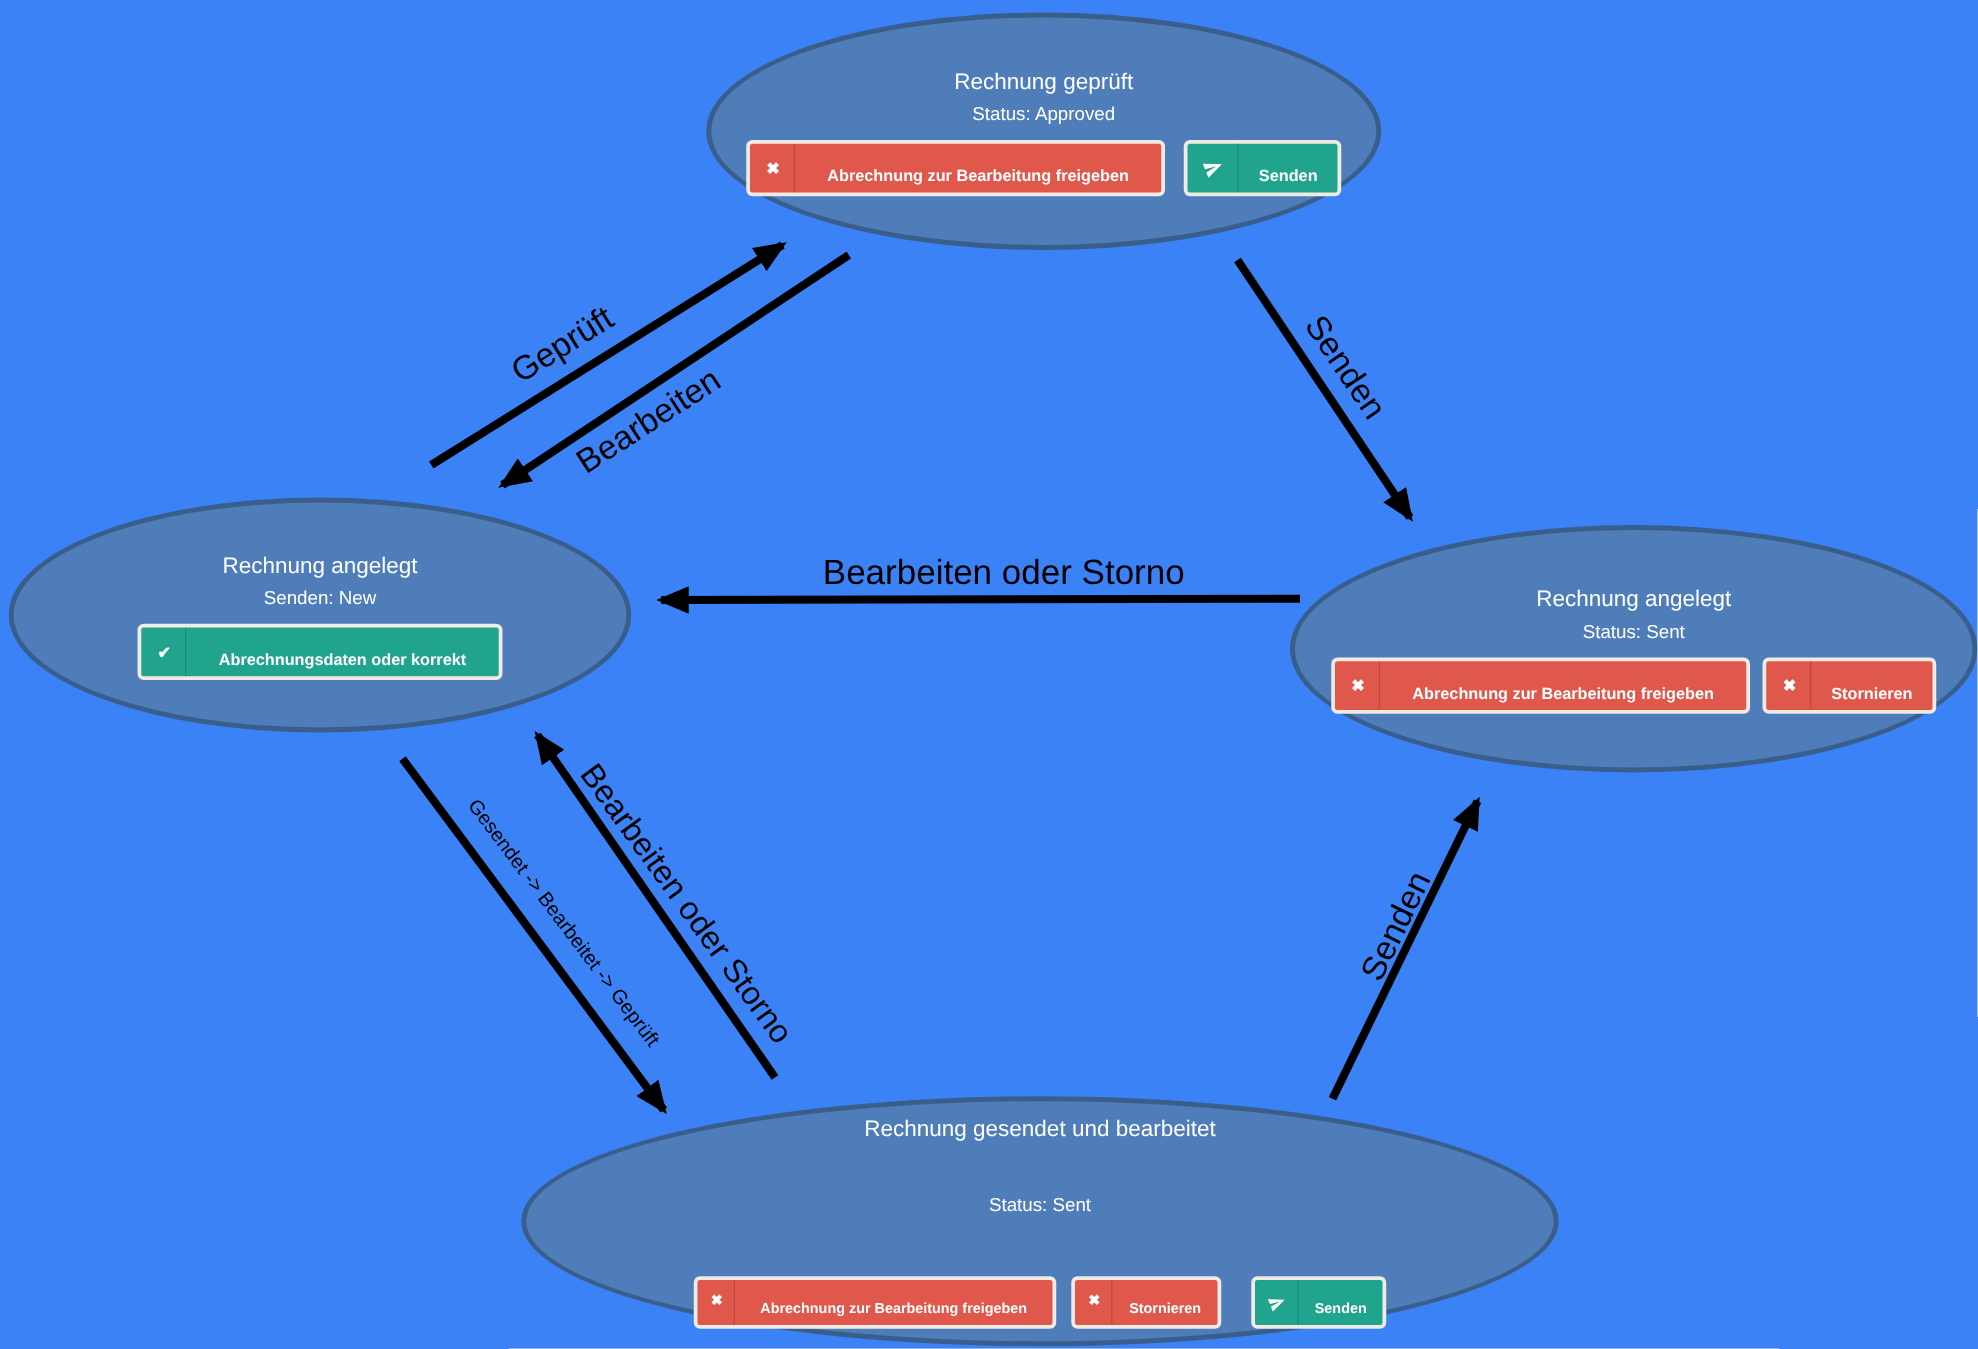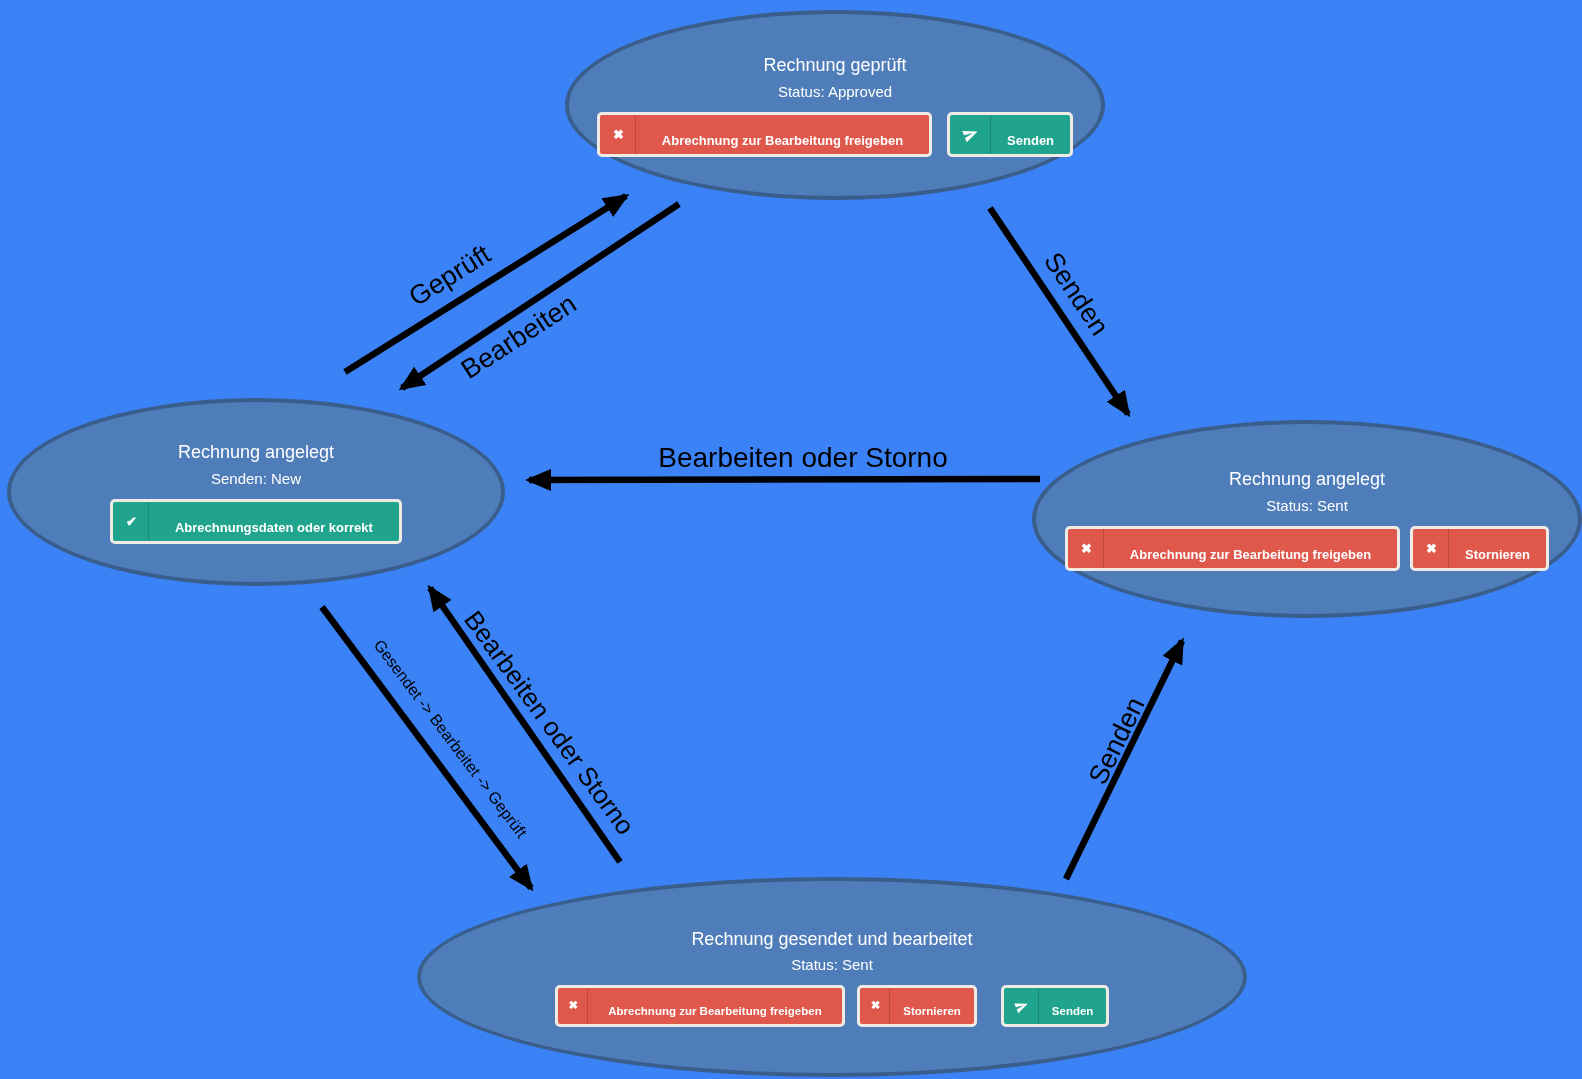--- a/index.html
+++ b/index.html
@@ -93,21 +93,21 @@
         <span class="btn-icon">✖</span>
         <span class="btn-label">Abrechnung zur Bearbeitung freigeben</span>
       </div>
       <div class="btn danger">
         <span class="btn-icon">✖</span>
         <span class="btn-label">Stornieren</span>
       </div>
     </div>
   </div>
 
-  <div class="node small-buttons" style="left:417px;top:877px;width:830px;height:200px;">
+  <div class="node small-buttons" style="left:417px;top:877px;width:830px;height:200px;gap:36px;">
     <div class="title">Rechnung gesendet und bearbeitet</div>
     <div class="status">Status: Sent</div>
     <div class="btn-row" style="gap:12px;">
       <div class="btn danger wide">
         <span class="btn-icon">✖</span>
         <span class="btn-label">Abrechnung zur Bearbeitung freigeben</span>
       </div>
       <div class="btn danger">
         <span class="btn-icon">✖</span>
         <span class="btn-label">Stornieren</span>

